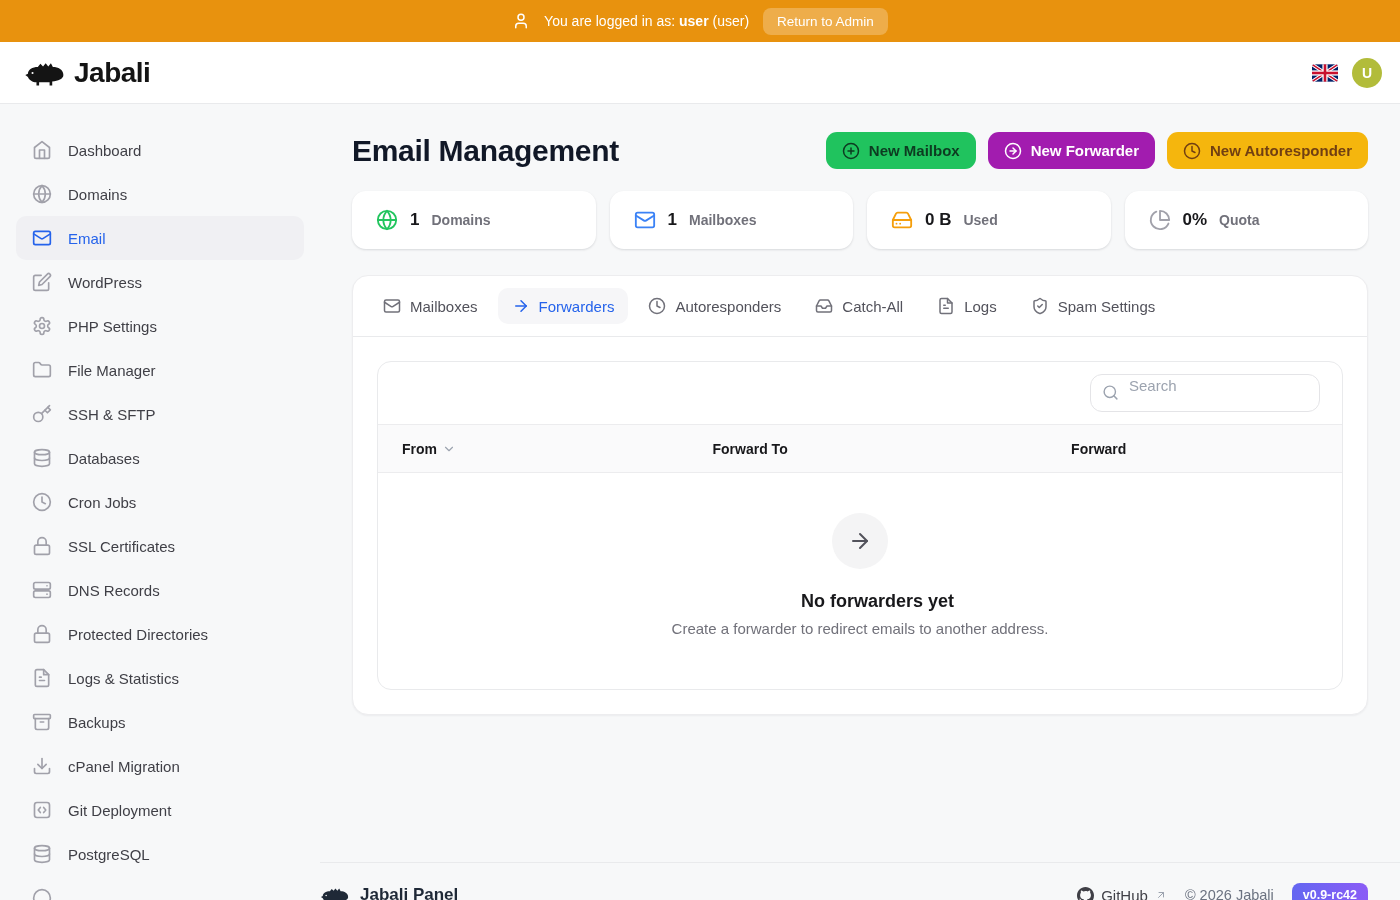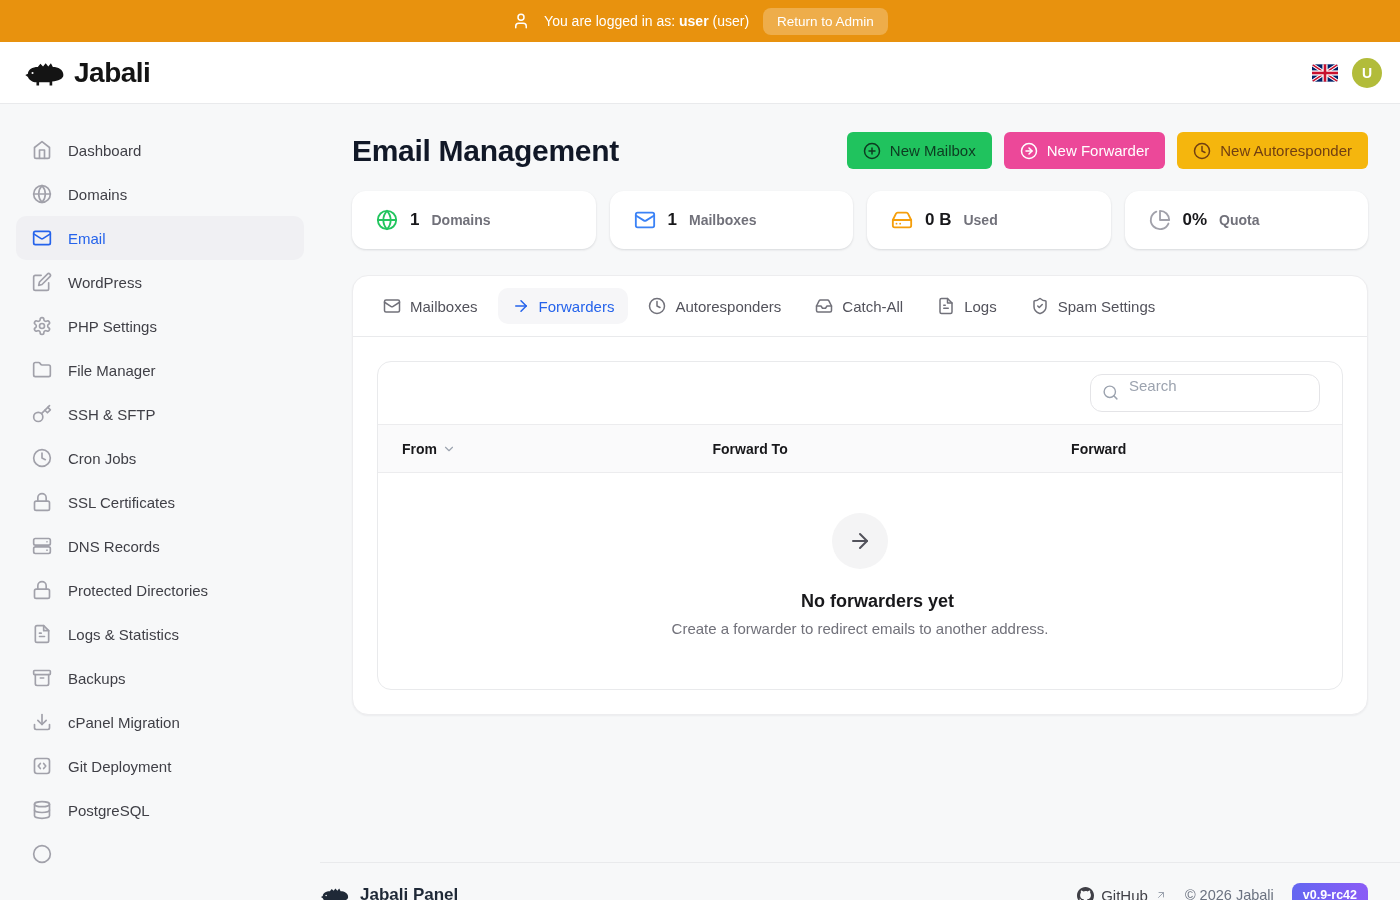--- a/index.html
+++ b/index.html
@@ -28,24 +28,24 @@
   .side-item .si-icon { color:#A1A1AA; width:20px; height:20px; flex:none; }
   .side-item .si-icon svg { width:20px; height:20px; }
   .side-item.active { background:#F0F0F3; color:#2563EB; font-weight:500; }
   .side-item.active .si-icon { color:#2563EB; }
 
   .main { flex:1; padding:0 32px; position:relative; }
 
   .page-head { margin-top:28px; display:flex; align-items:center; }
   .page-title { font-size:30px; font-weight:800; color:#111827; letter-spacing:-.3px; }
   .actions { margin-left:auto; display:flex; gap:12px; }
-  .btn { display:flex; align-items:center; gap:9px; height:37px; padding:0 16px; border:none; border-radius:6px; font-size:15px; font-weight:400; cursor:pointer; font-family:inherit; }
+  .btn { display:flex; align-items:center; gap:9px; height:37px; padding:0 16px; border:none; border-radius:11px; font-size:15px; font-weight:700; cursor:pointer; font-family:inherit; }
   .btn svg { width:18px; height:18px; }
   .btn-green { background:#20C35E; color:#0D3B21; }
-  .btn-blue  { background:#ec4899; color:#fff; }
+  .btn-blue  { background:#a21caf; color:#fff; }
   .btn-amber { background:#F5B60D; color:#713F12; }
 
   .stats { margin-top:22px; display:flex; gap:14px; }
   .stat-card { flex:1; height:58px; background:#fff; border-radius:14px; box-shadow:0 1px 2px rgba(16,24,40,.06),0 1px 3px rgba(16,24,40,.08); display:flex; align-items:center; gap:12px; padding:0 24px; }
   .stat-card svg { width:22px; height:22px; flex:none; }
   .stat-value { font-size:17px; font-weight:700; color:#18181B; }
   .stat-label { font-size:14px; font-weight:700; color:#71717A; }
   .ic-green{color:#22C55E;} .ic-blue{color:#3B82F6;} .ic-orange{color:#F59E0B;} .ic-gray{color:#A1A1AA;}
 
   .big-card { margin-top:26px; background:#fff; border:1px solid #EDEDEF; border-radius:16px; box-shadow:0 1px 2px rgba(16,24,40,.05); }
@@ -186,20 +186,30 @@
             <circle cx="7.5" cy="15.5" r="5.5"></circle>
             <path d="m21 2-9.6 9.6"></path>
             <path d="m15.5 7.5 3 3L22 7l-3-3"></path>
           </svg>
         </span>
       <span class="si-label">SSH &amp; SFTP</span>
     </div>
     <div class="side-item">
       <span class="si-icon">
           <svg class="icon" viewBox="0 0 24 24">
+            <ellipse cx="12" cy="5" rx="9" ry="3"></ellipse>
+            <path d="M3 5v14c0 1.66 4 3 9 3s9-1.34 9-3V5"></path>
+            <path d="M3 12c0 1.66 4 3 9 3s9-1.34 9-3"></path>
+          </svg>
+        </span>
+      <span class="si-label">Databases</span>
+    </div>
+    <div class="side-item">
+      <span class="si-icon">
+          <svg class="icon" viewBox="0 0 24 24">
             <circle cx="12" cy="12" r="10"></circle>
             <polyline points="12 6 12 12 16 14"></polyline>
           </svg>
         </span>
       <span class="si-label">Cron Jobs</span>
     </div>
     <div class="side-item">
       <span class="si-icon">
           <svg class="icon" viewBox="0 0 24 24">
             <rect x="3" y="11" width="18" height="11" rx="2"></rect>

